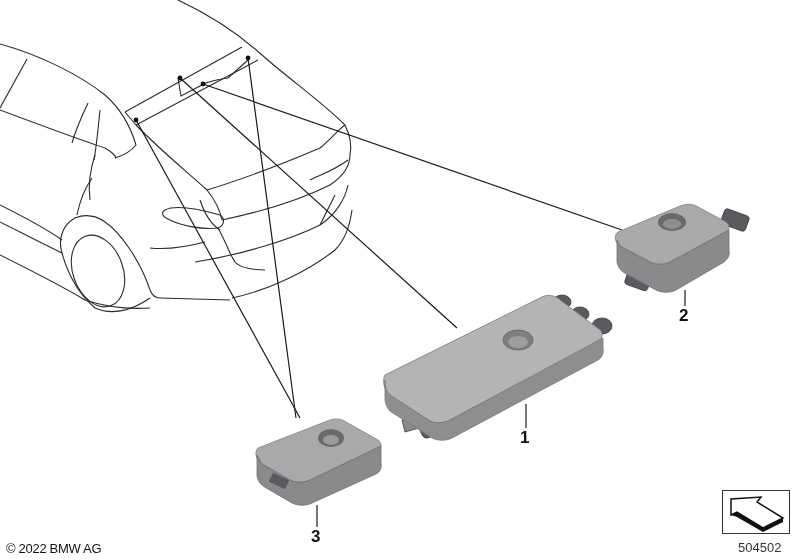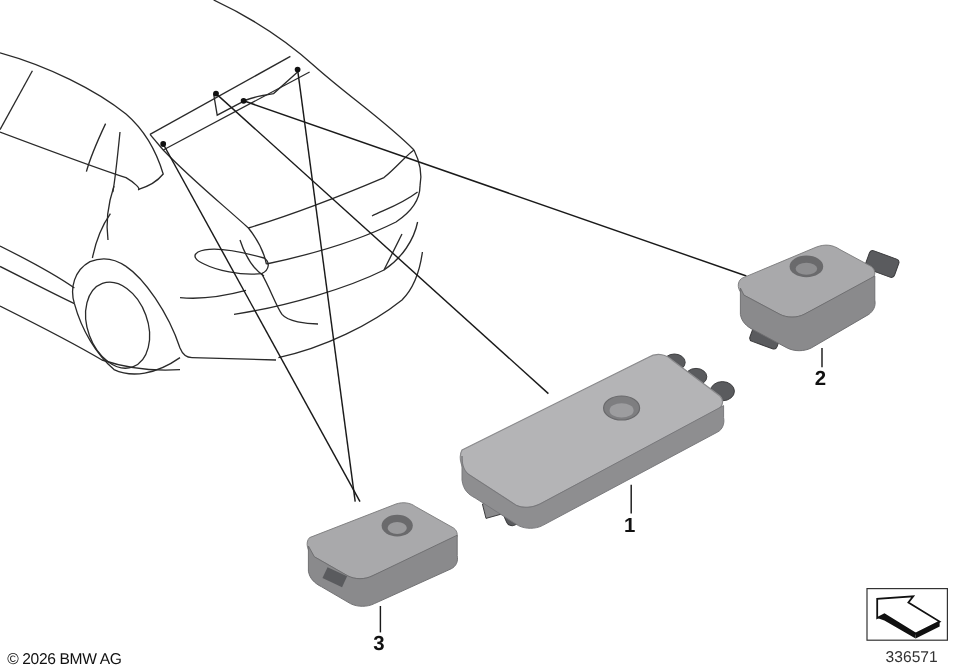--- a/index.html
+++ b/index.html
@@ -104,22 +104,22 @@
     <ellipse cx="331" cy="438" rx="13" ry="9" fill="#6a6a6c"></ellipse>
     <ellipse cx="331" cy="440" rx="8" ry="5" fill="#9a9a9c"></ellipse>
     <rect x="270" y="476" width="18" height="10" fill="#5a5b5e" transform="rotate(25 279 481)"></rect>
   </g>
 </svg>
 
 <div class="callout" style="left:520px; top:428px;">1</div>
 <div class="callout" style="left:679px; top:306px;">2</div>
 <div class="callout" style="left:311px; top:527px;">3</div>
 
-<div class="copyright">© 2026 BMW AG</div>
+<div class="copyright">© 2022 BMW AG</div>
 
 <div class="nav-icon">
   <svg width="66" height="42" viewBox="0 0 66 42">
     <path d="M8,8 L8,24 L14,21 L40,37 L60,27 L34,11 L38,6 Z" fill="#fff" stroke="#111" stroke-width="1.5"></path>
     <path d="M8,24 L14,21 L40,37 L40,41 L14,26 Z" fill="#111"></path>
     <path d="M40,37 L60,27 L60,31 L40,41 Z" fill="#111"></path>
   </svg>
 </div>
-<div class="diagram-no">336571</div>
+<div class="diagram-no">504502</div>
 
 </body></html>

